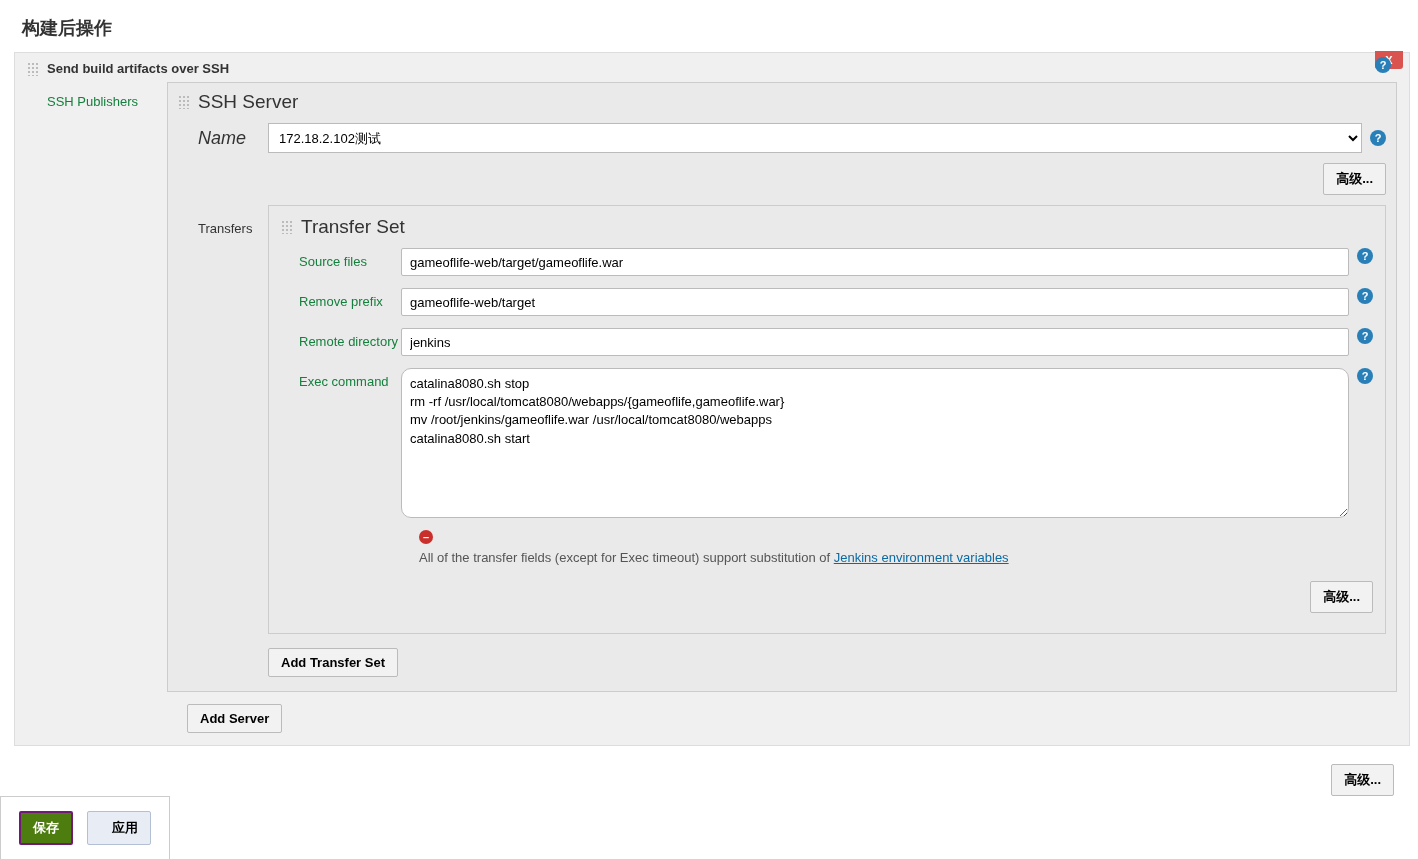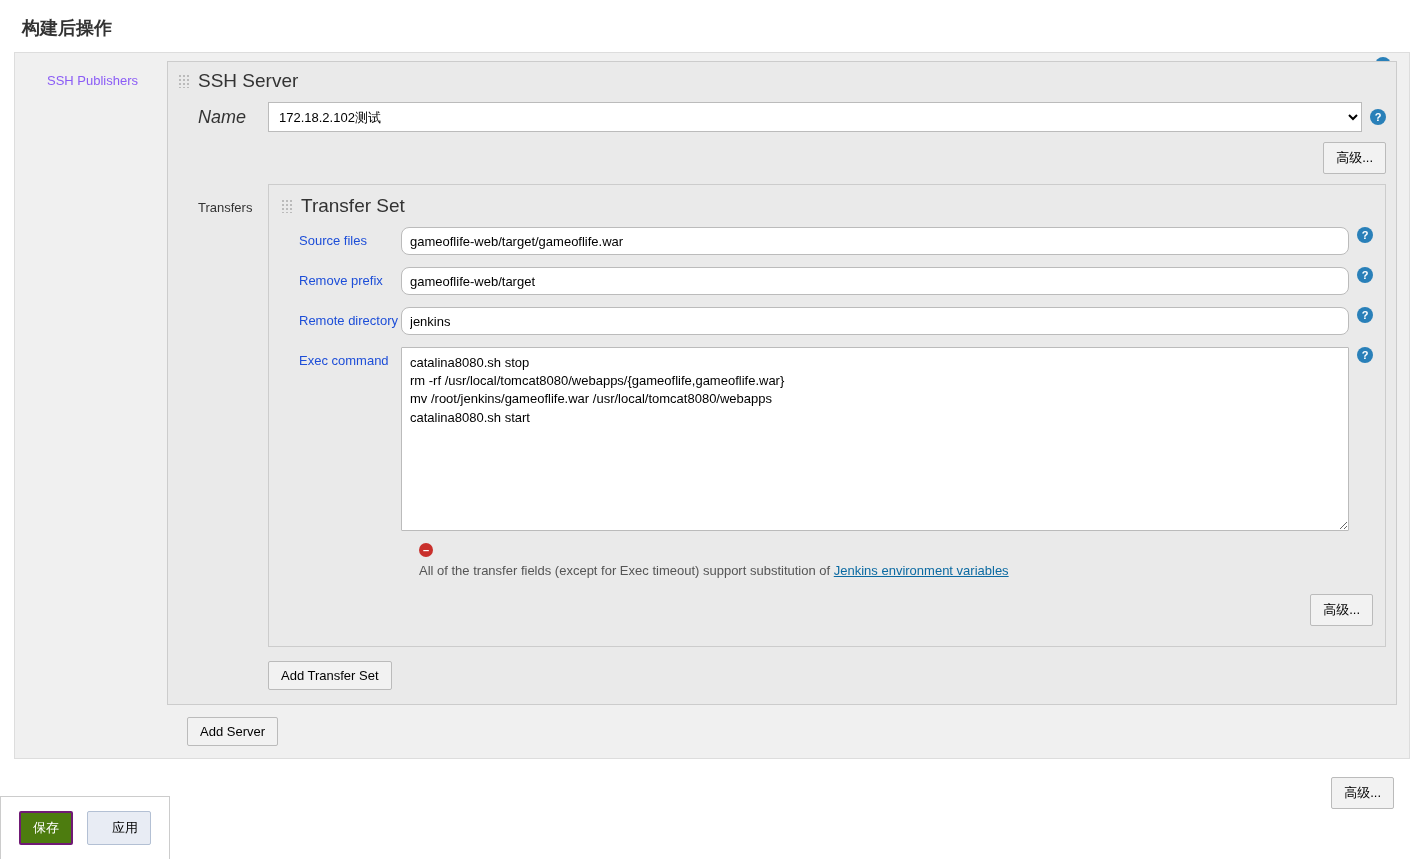--- a/index.html
+++ b/index.html
@@ -62,21 +62,21 @@
       text-align: center;
       line-height: 16px;
       cursor: pointer;
     }
     .help-right { margin-left: 8px; }
     .body-row { display: flex; align-items: flex-start; }
     .left-label {
       width: 140px;
       padding: 12px 8px 0 20px;
       font-size: 13px;
-      color: #8b5cf6;
+      color: #15803d;
     }
     .ssh-server-box {
       flex: 1;
       background: #eaeaea;
       border: 1px solid #ccc;
       padding: 8px 10px 14px 10px;
       position: relative;
     }
     .sub-header {
       display: flex;
@@ -108,63 +108,64 @@
       background: #fff;
       border: 1px solid #bbb;
     }
     .btn {
       background: #f2f2f2;
       border: 1px solid #bbb;
       padding: 6px 12px;
       font-size: 13px;
       cursor: pointer;
       border-radius: 2px;
+      font-weight: bold;
     }
     .btn-row-right { display: flex; justify-content: flex-end; margin-bottom: 10px; }
     .transfers-row { display: flex; align-items: flex-start; }
     .transfers-label {
       width: 90px;
       padding-left: 20px;
       padding-top: 16px;
       font-size: 13px;
     }
     .transfer-set {
       flex: 1;
       background: #eaeaea;
       border: 1px solid #ccc;
       padding: 10px 12px;
     }
     .transfer-fields-label {
       width: 120px;
       padding-left: 18px;
       padding-top: 6px;
       font-size: 13px;
-      color: #1d4ed8;
+      color: #15803d;
     }
     .transfer-row {
       display: flex;
       align-items: flex-start;
       margin-bottom: 12px;
     }
     .transfer-row input[type=text] {
       flex: 1;
       height: 28px;
       padding: 4px 8px;
       font-size: 13px;
       border: 1px solid #bbb;
-      border-radius: 8px;
+      border-radius: 2px;
     }
     .transfer-row textarea {
       flex: 1;
-      height: 184px;
+      height: 150px;
       padding: 6px 8px;
       font-size: 13px;
       font-family: Helvetica, Arial, sans-serif;
       border: 1px solid #bbb;
-      border-radius: 1px;
+      border-radius: 10px;
       resize: both;
       line-height: 1.4;
     }
     .error-row {
       padding-left: 138px;
       margin-top: 4px;
       display: flex;
       align-items: center;
       color: #c9302c;
       font-weight: bold;
@@ -212,20 +213,25 @@
     .help-right-top { position: absolute; right: 18px; top: 4px; }
     .add-server-row { padding-top: 12px; padding-left: 160px; }
     .spacer-bottom { height: 70px; }
   </style>
 </head>
 <body>
 
 <div class="page-title">构建后操作</div>
 
 <div class="outer" style="position:relative;">
+  <div class="section-header">
+    <span class="drag-handle"></span>
+    <b>Send build artifacts over SSH</b>
+    <span class="close-x">X</span>
+  </div>
   <span class="help-icon help-right-top">?</span>
 
   <div class="body-row">
     <div class="left-label">SSH Publishers</div>
 
     <div class="ssh-server-box">
       <div class="sub-header">
         <span class="drag-handle"></span>
         <span>SSH Server</span>
       </div>

